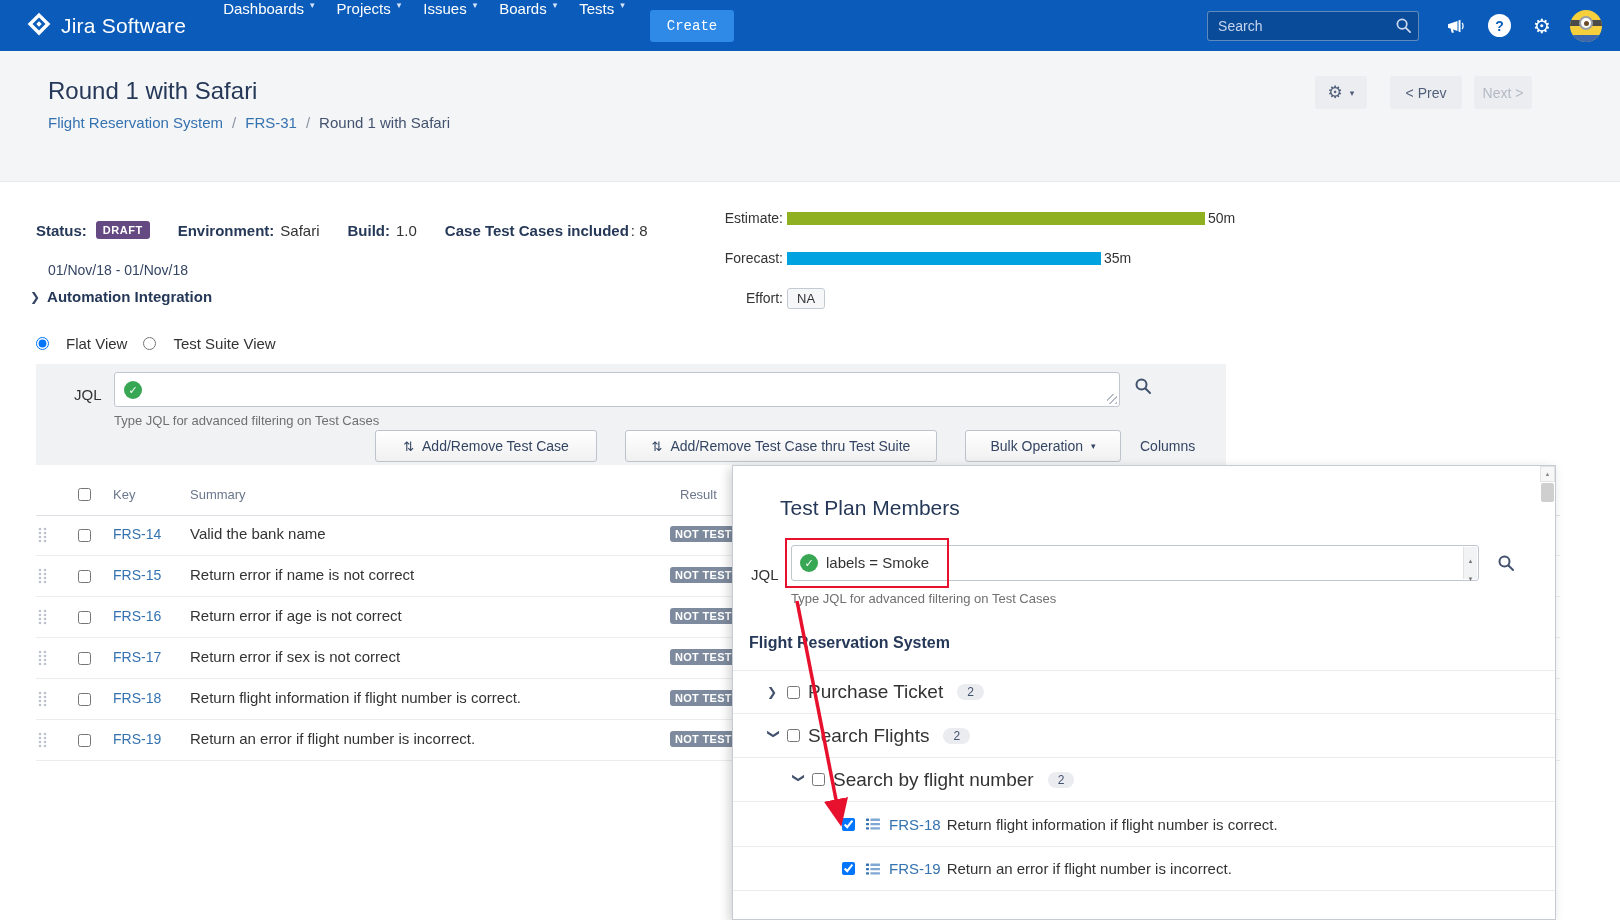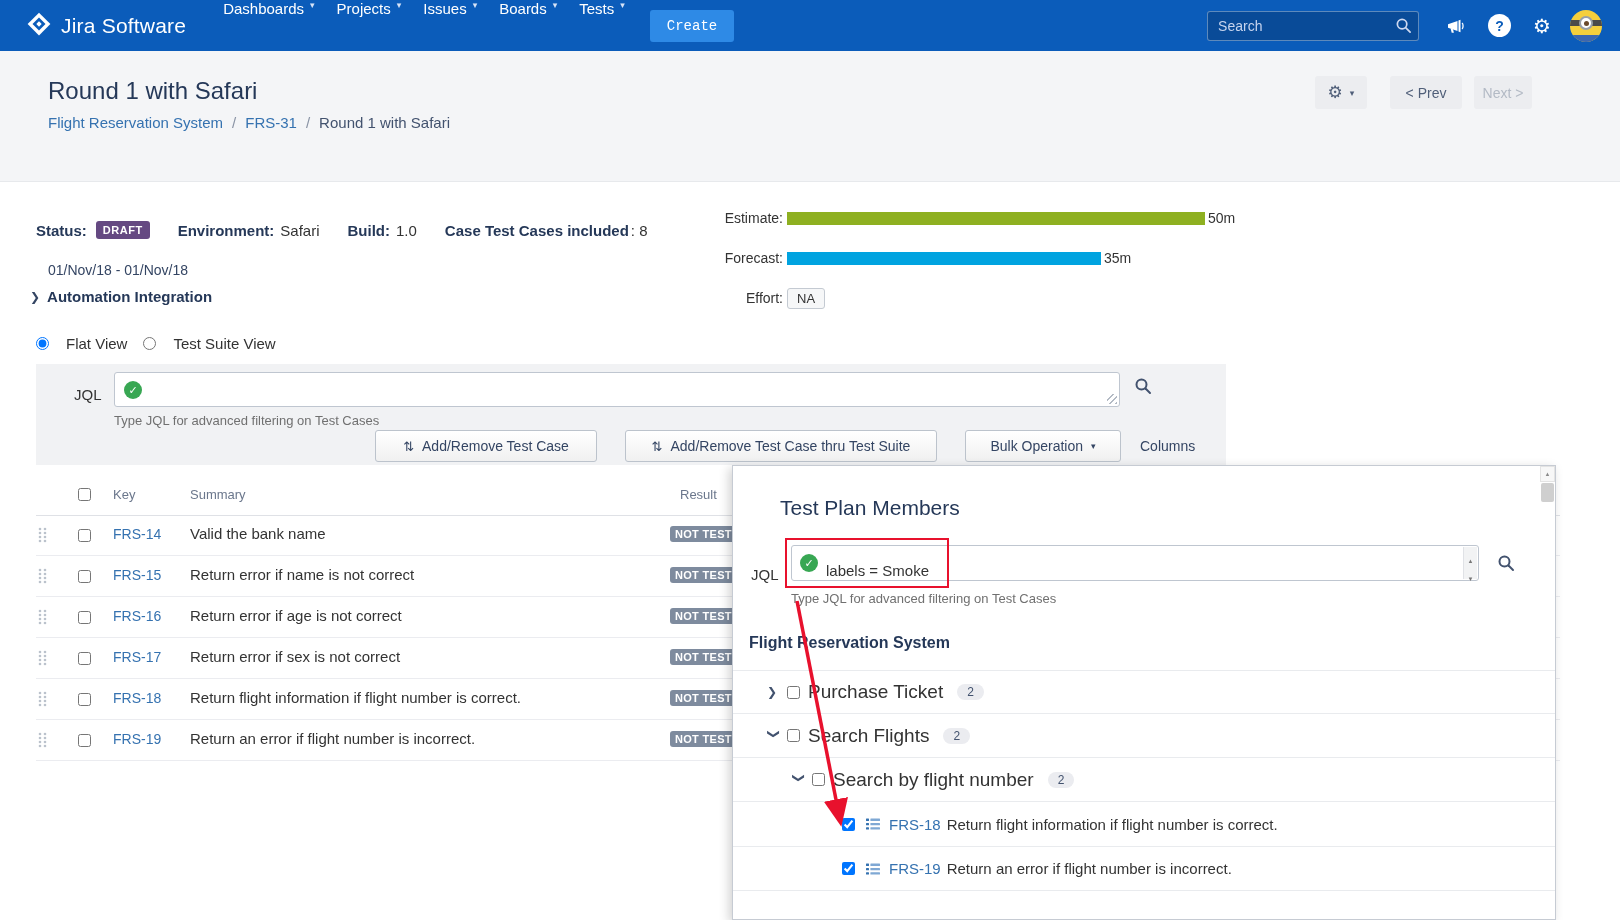--- a/index.html
+++ b/index.html
@@ -108,21 +108,21 @@
             letter-spacing:.3px; border-radius:3px; padding:2px 5px; white-space:nowrap; }
 
   
   .overlay { position:absolute; left:732px; top:465px; width:824px; height:455px; background:#fff;
              border:1px solid #C6CBD3; box-shadow:-3px 3px 10px rgba(0,0,0,.18); z-index:20; }
   .ov-title { position:absolute; left:16px; top:30px; font-size:21px; font-weight:500; color:#253858;margin-left:31px; }
   .ov-jql-lab { position:absolute; left:18px; top:100px; font-size:15px; color:#333; }
   .ov-field { position:absolute; left:58px; top:79px; width:688px; height:36px; background:#fff;
               border:1px solid #BFC6D0; border-radius:3px; cursor:text; }
   .ov-field .check-circle { left:8px; top:8px; }
-  .ov-jql-text { position:absolute; left:34px; top:8px; font-size:15px; color:#333;margin-top:8px; }
+  .ov-jql-text { position:absolute; left:34px; top:8px; font-size:15px; color:#333; }
   .ov-spinner { position:absolute; right:1px; top:1px; bottom:1px; width:14px; background:#F2F3F4; border-left:1px solid #E0E2E6;
                 display:flex; flex-direction:column; align-items:center; justify-content:space-between; padding:2px 0; }
   .sp-up::before { content:"▲"; font-size:6px; color:#777; }
   .sp-dn::before { content:"▼"; font-size:6px; color:#777; }
   .ov-search-ico { position:absolute; left:764px; top:88px; cursor:pointer; }
   .ov-hint { position:absolute; left:58px; top:125px; font-size:13px; color:#707070; }
   .ov-project { position:absolute; left:16px; top:168px; font-size:16px; font-weight:700; color:#253858; }
   .orow { position:absolute; left:0; width:100%; border-top:1px solid #E9EBEE; display:flex; align-items:center; }
   .twisty { display:inline-block; width:20px; font-size:12px; color:#42526E; cursor:pointer; }
   .twisty::before { content:"❯"; }

